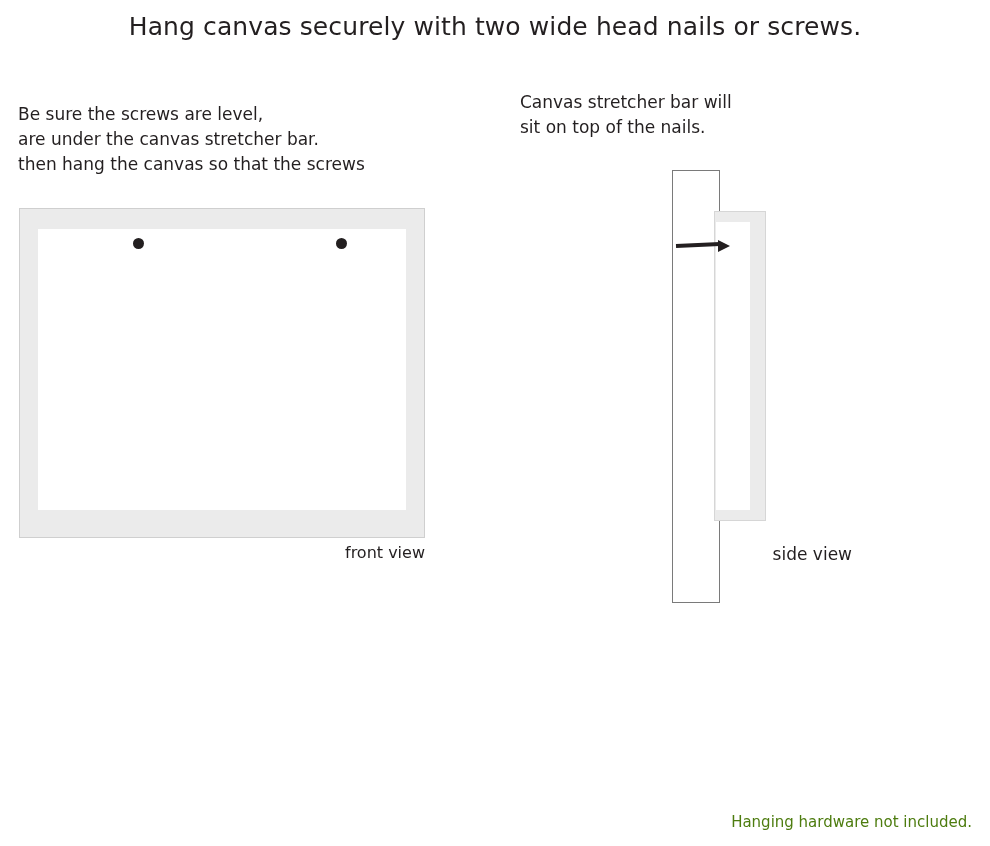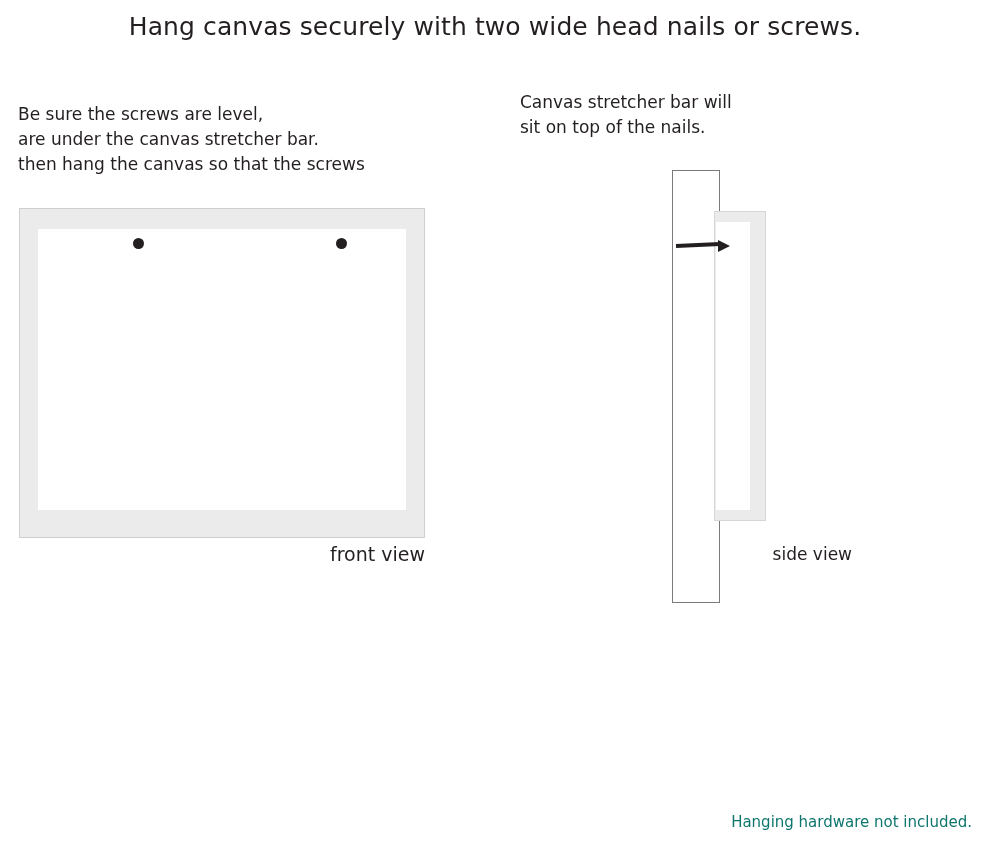--- a/index.html
+++ b/index.html
@@ -96,21 +96,21 @@
   .screw-right {
     left: 317px;
     top: 30px;
   }
   .label-front {
     position: absolute;
     left: 19px;
     top: 543px;
     width: 406px;
     text-align: right;
-    font-size: 19px;
+    font-size: 16px;
     color: #231f20;
   }
 
   
   .side-view {
     position: absolute;
     left: 672px;
     top: 170px;
     width: 180px;
     height: 435px;
@@ -181,21 +181,21 @@
   }
 
   
   .footnote {
     position: absolute;
     right: 18px;
     bottom: 12px;
     text-align: right;
     font-size: 15px;
     line-height: 23px;
-    color: #0f766e;
+    color: #4d7c0f;
   }
   .footnote span {
     display: block;
   }
 </style>
 </head>
 <body>
 
 <div class="page">
 

